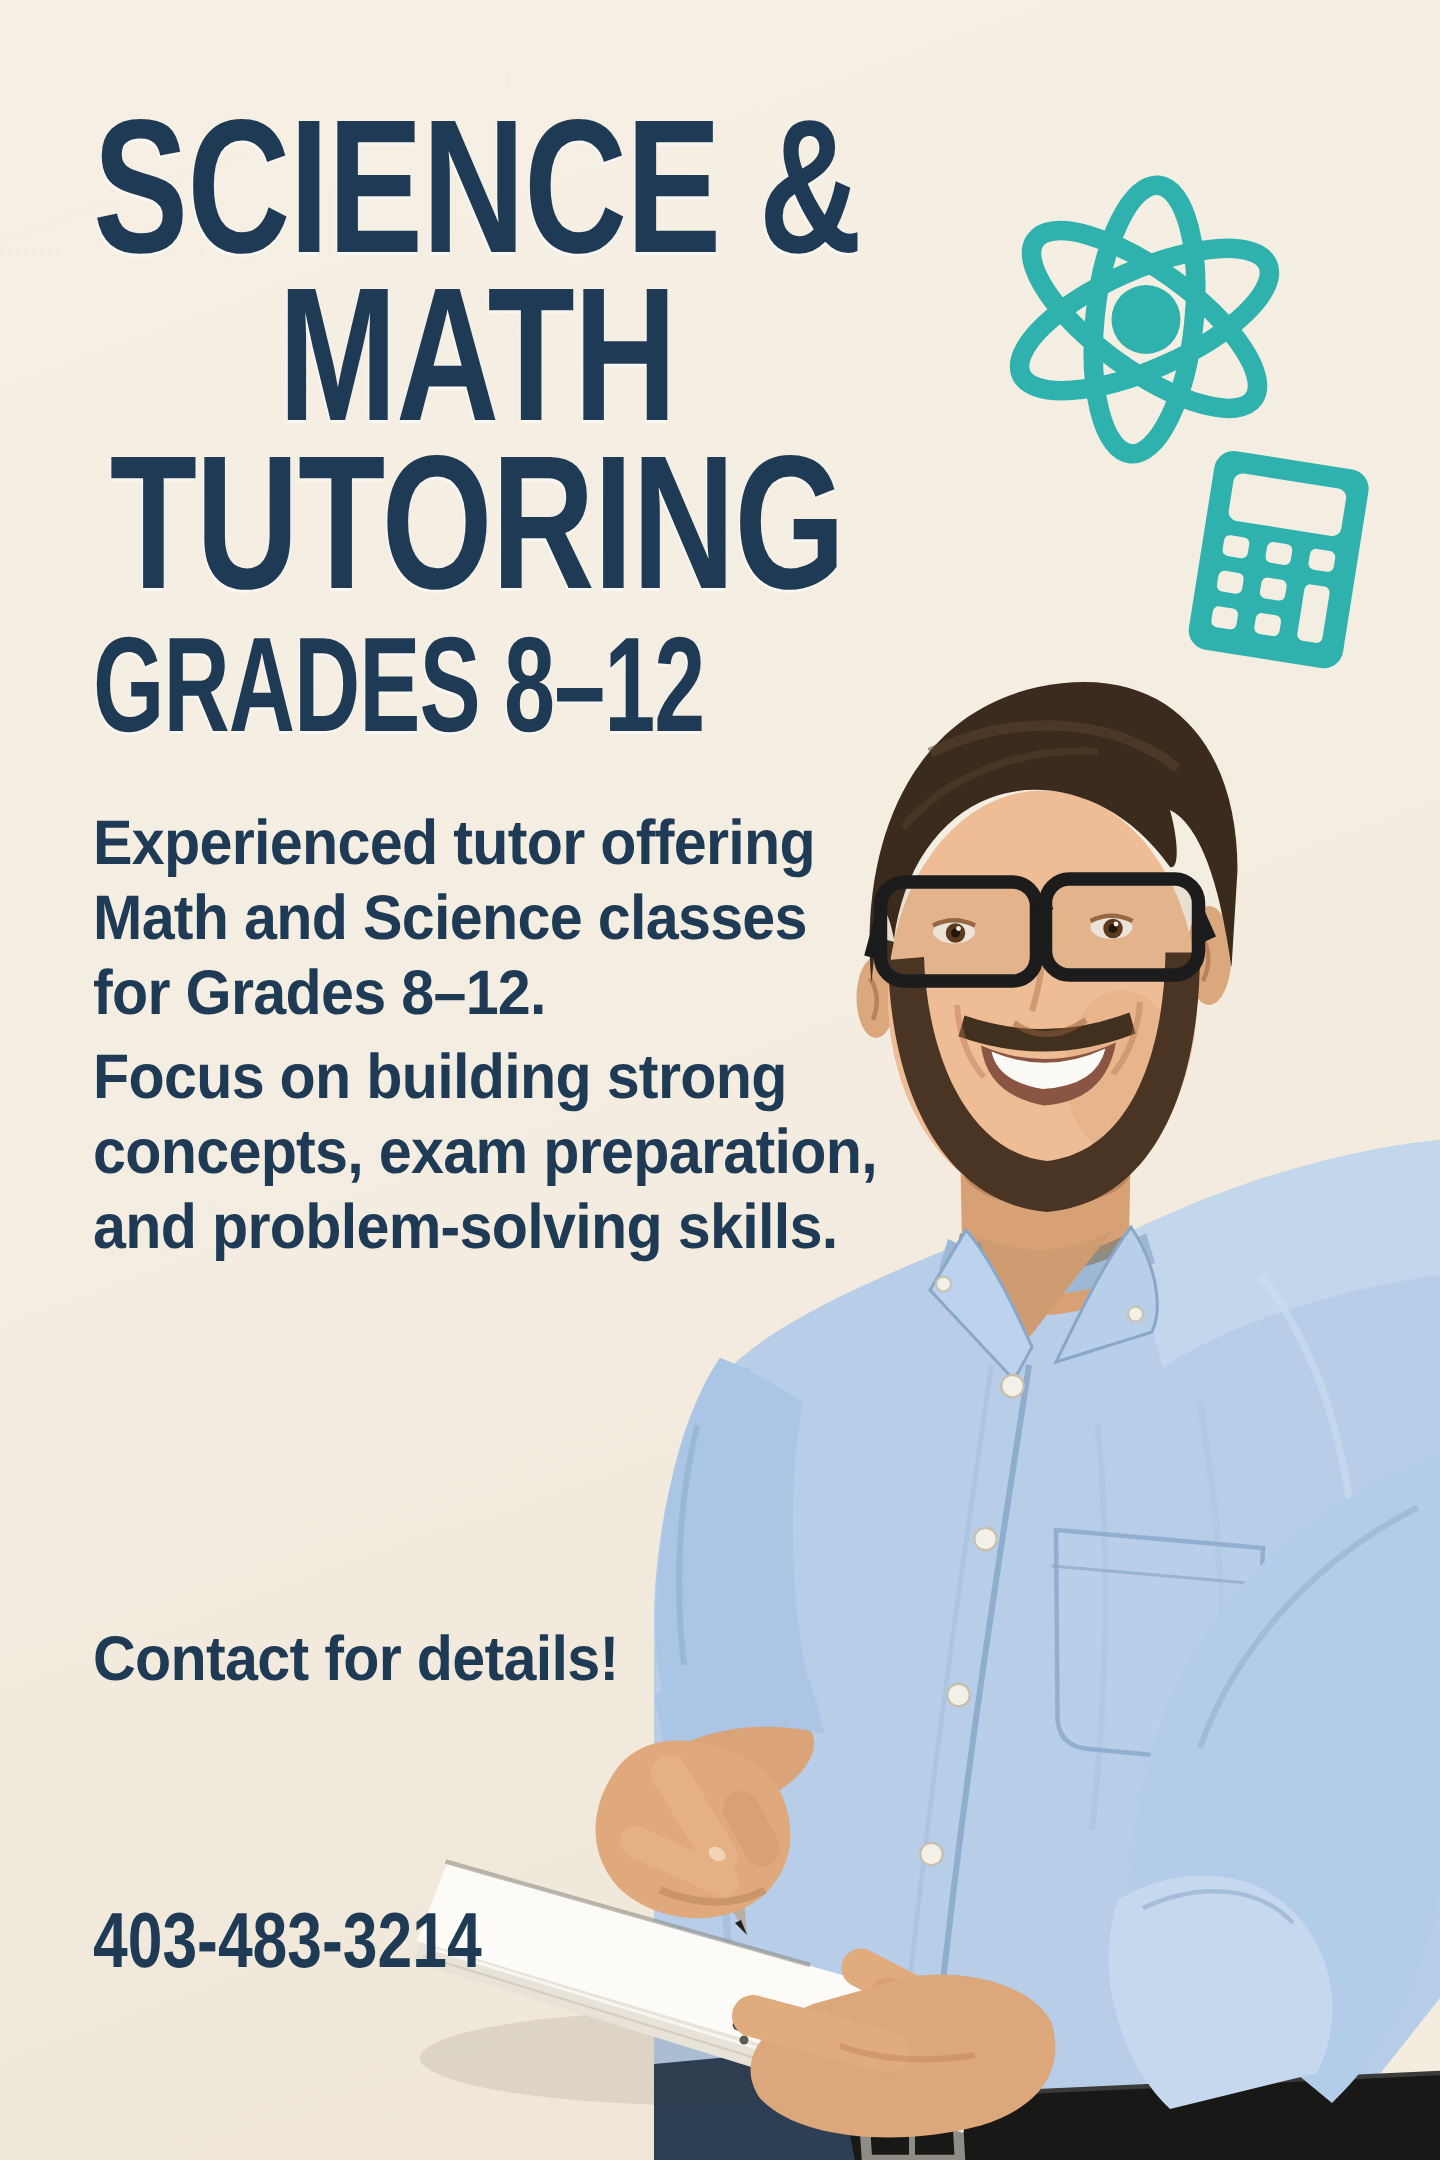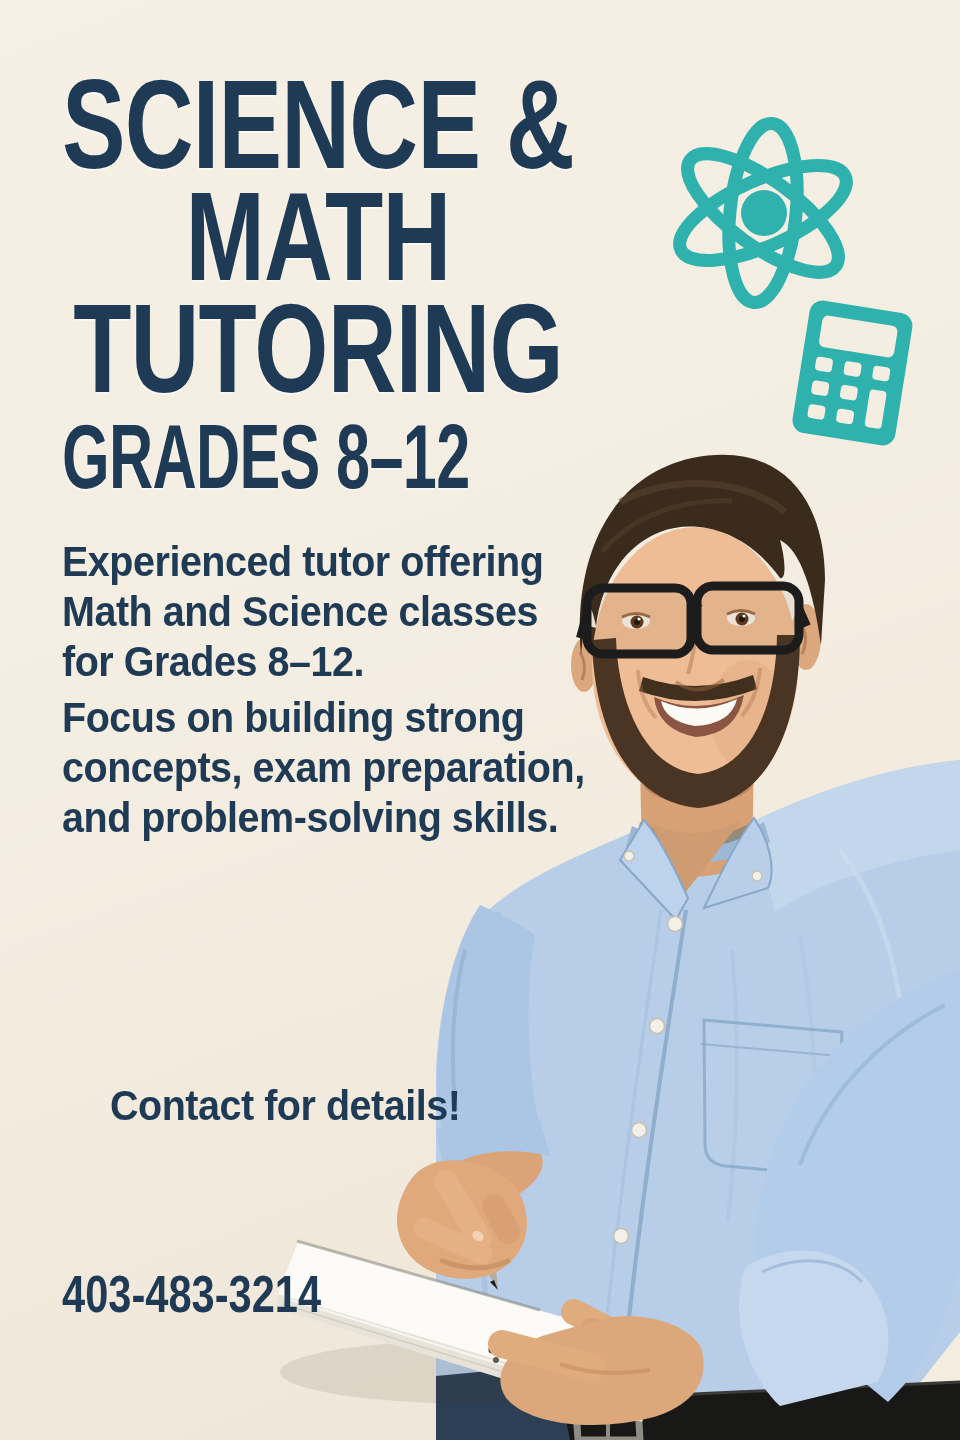--- a/index.html
+++ b/index.html
@@ -21,21 +21,21 @@
     left:62px; top:412px; font-size:90px; line-height:90px; font-weight:bold;
     transform:scaleX(0.68); transform-origin:left top; white-space:nowrap;
     letter-spacing:-1px; text-shadow:-1px 2px 1px rgba(255,255,255,0.5);
   }
   
   .para { left:62px; }
   .b-line {
     font-size:42px; line-height:50px; font-weight:bold; letter-spacing:-0.5px;
     transform:scaleX(0.94); transform-origin:left top; white-space:nowrap;
   }
-  .p1 { top:537px; } .p2 { top:693px; } .p3 { top:857px; } .p4 { top:1081px;margin-left:48px; }
+  .p1 { top:537px; } .p2 { top:693px; } .p3 { top:857px; } .p4 { top:1081px; }
   .phone {
     left:62px; top:1264px; font-size:52px; line-height:60px; font-weight:bold;
     transform:scaleX(0.8); transform-origin:left top; white-space:nowrap;
     letter-spacing:0;
   }
   .atom  { left:668px; top:103px; width:190px; height:220px; }
   .calc  { left:782px; top:292px; width:140px; height:168px; }
   .photo { left:240px; top:430px; width:720px; height:1010px; }
 </style>
 </head>

